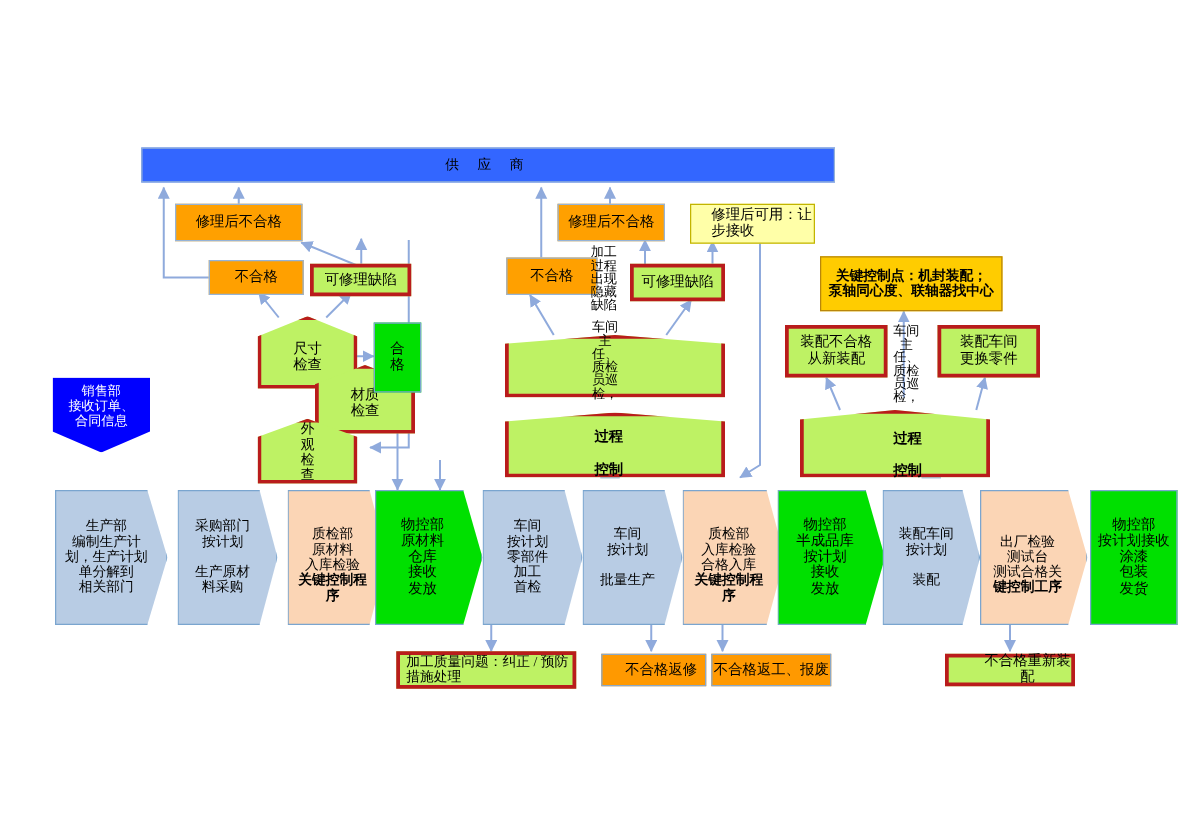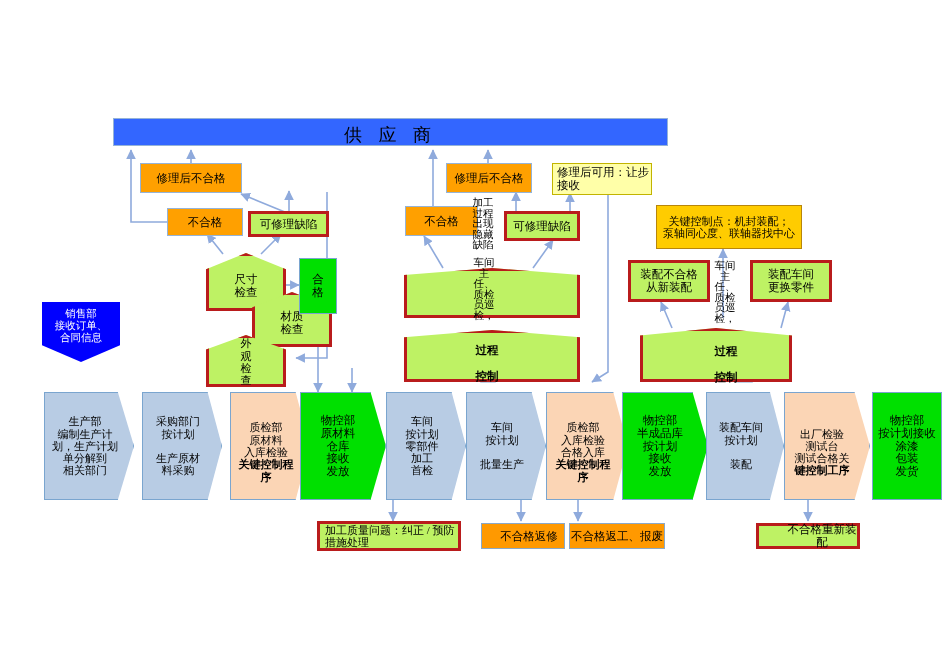--- a/index.html
+++ b/index.html
@@ -27,22 +27,21 @@
     line-height: 1.12;
     color: #000000;
     white-space: pre-line;
   }
   
   .blue-banner {
     background: #3366ff;
     border: 1px solid #95b3d7;
     color: #000000;
     letter-spacing: 6px;
-    font-size: 18px;
-    align-items: flex-end;
+    font-size: 11px;
   }
   .orange {
     background: #ffa000;
     border: 1px solid #95b3d7;
     font-size: 11.5px;
   }
   .orange-strong {
     background: #ff9900;
     border: 1px solid #8aa8c8;
     font-size: 11.5px;
@@ -212,21 +211,21 @@
   <div class="node green" style="left:299px; top:258px; width:38px; height:56px;">
     <span>合
 格</span>
   </div>
 
   <div class="node orange" style="left:446px; top:163px; width:86px; height:30px;">
     <span>修理后不合格</span>
   </div>
 
   <div class="node yellow-pale" style="left:552px; top:163px; width:100px; height:32px;">
-    <span style="text-align:left; width:100%; padding-left:4px;">修理后可用：让步接收</span>
+    <span style="text-align:left; width:100%; padding-left:16px;">修理后可用：让步接收</span>
   </div>
 
   <div class="node orange" style="left:405px; top:206px; width:73px; height:30px;">
     <span>不合格</span>
   </div>
 
   <div class="node peach" style="left:504px; top:211px; width:76px; height:30px;">
     <span>可修理缺陷</span>
   </div>
 
@@ -246,21 +245,21 @@
 质检
 员巡
 检，</div>
 
   <div class="plain-label bold" style="left:467px; top:331px; width:40px; font-size:11.5px; line-height:1.12;">
     <span>过程</span><br>
     <span>控制</span>
   </div>
 
   <div class="node gold" style="left:656px; top:205px; width:146px; height:44px;">
-    <span style="font-weight:normal;">关键控制点：机封装配；
+    <span style="font-weight:bold;">关键控制点：机封装配；
 泵轴同心度、联轴器找中心</span>
   </div>
 
   <div class="node peach" style="left:628px; top:260px; width:82px; height:42px;">
     <span>装配不合格
 从新装配</span>
   </div>
 
   <div class="node peach" style="left:750px; top:260px; width:82px; height:42px;">
     <span>装配车间

